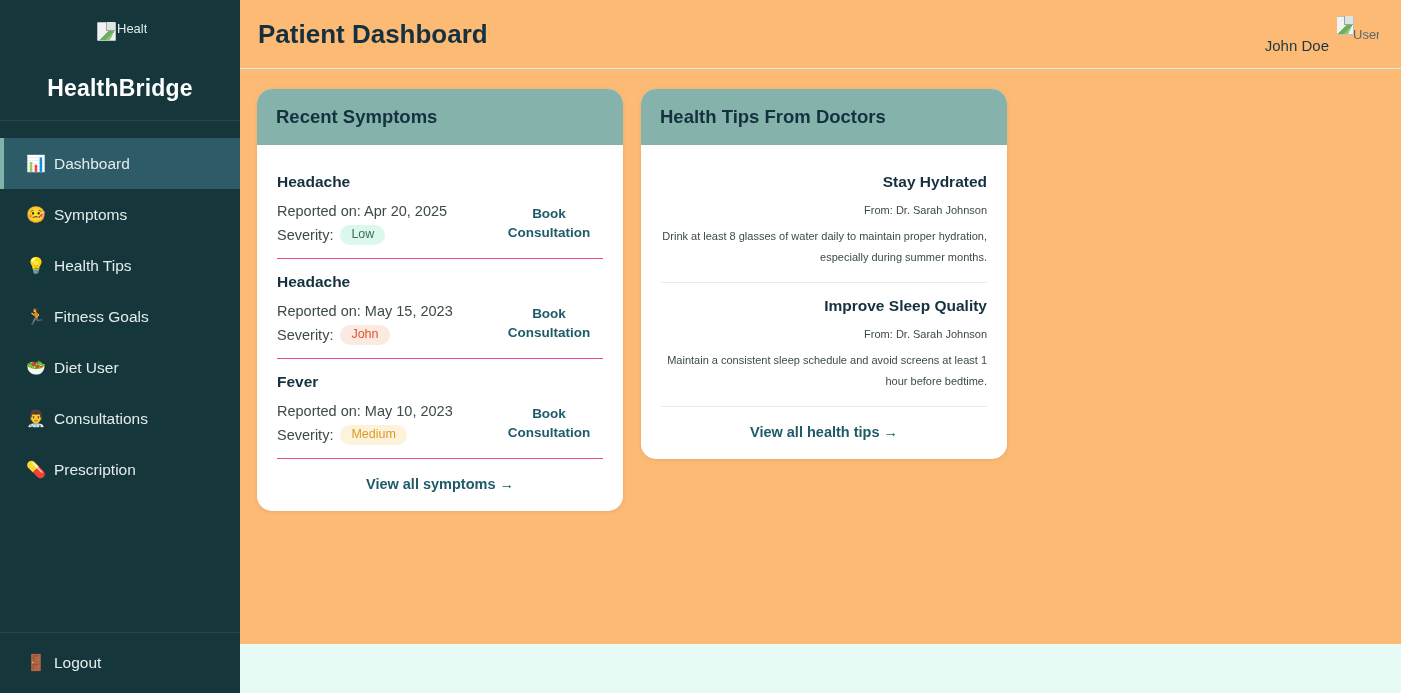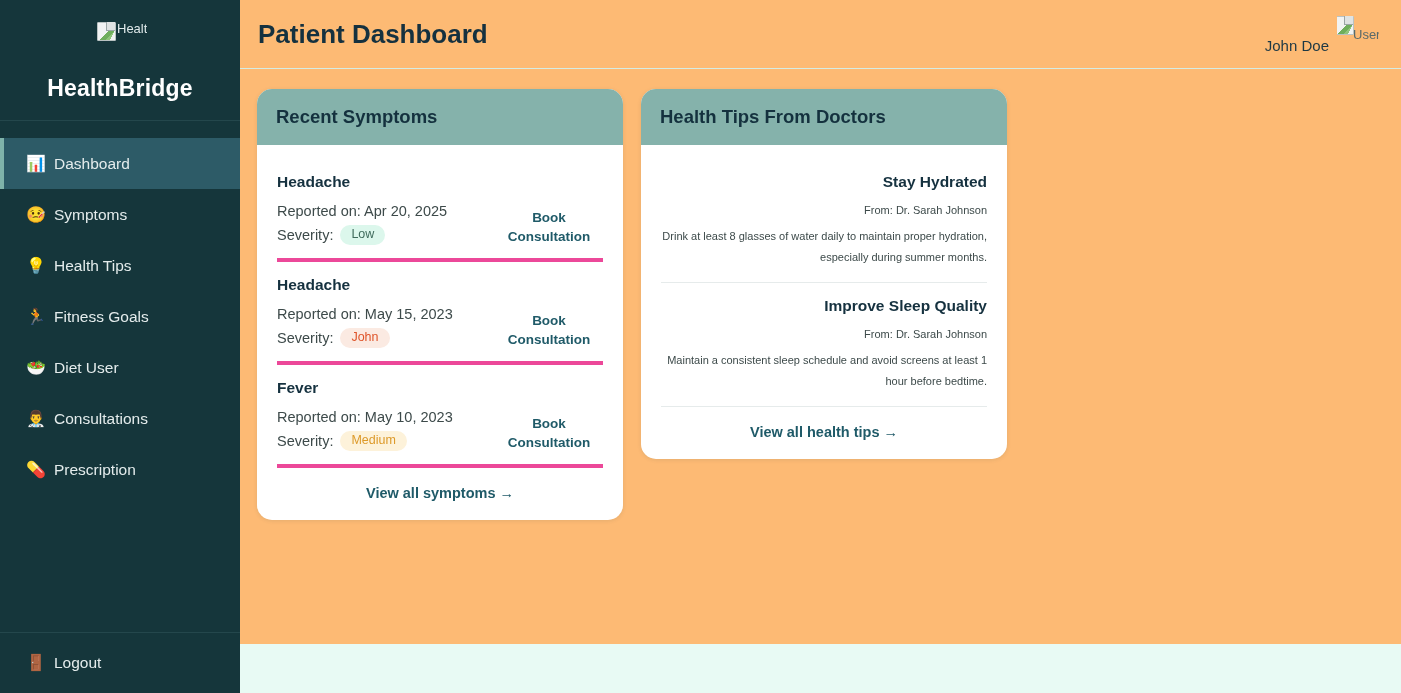--- a/index.html
+++ b/index.html
@@ -198,24 +198,24 @@
     font-size: 18.5px;
     font-weight: bold;
     color: #14313e;
   }
   .card-body {
     padding: 14px 20px 0 20px;
   }
 
   .item {
     padding: 14px 0 12px 0;
-    border-bottom: 4px solid #ec4899;
+    border-bottom: 1px solid #ec4899;
     display: flex;
     justify-content: space-between;
-    align-items: flex-end;
+    align-items: center;
     gap: 10px;
   }
   .item:last-of-type { border-bottom: 1px solid #e6ebeb; }
   .item-main { flex: 1; min-width: 0; }
   .item-title {
     font-size: 15.5px;
     font-weight: bold;
     color: #15313f;
     margin-bottom: 9px;
   }

